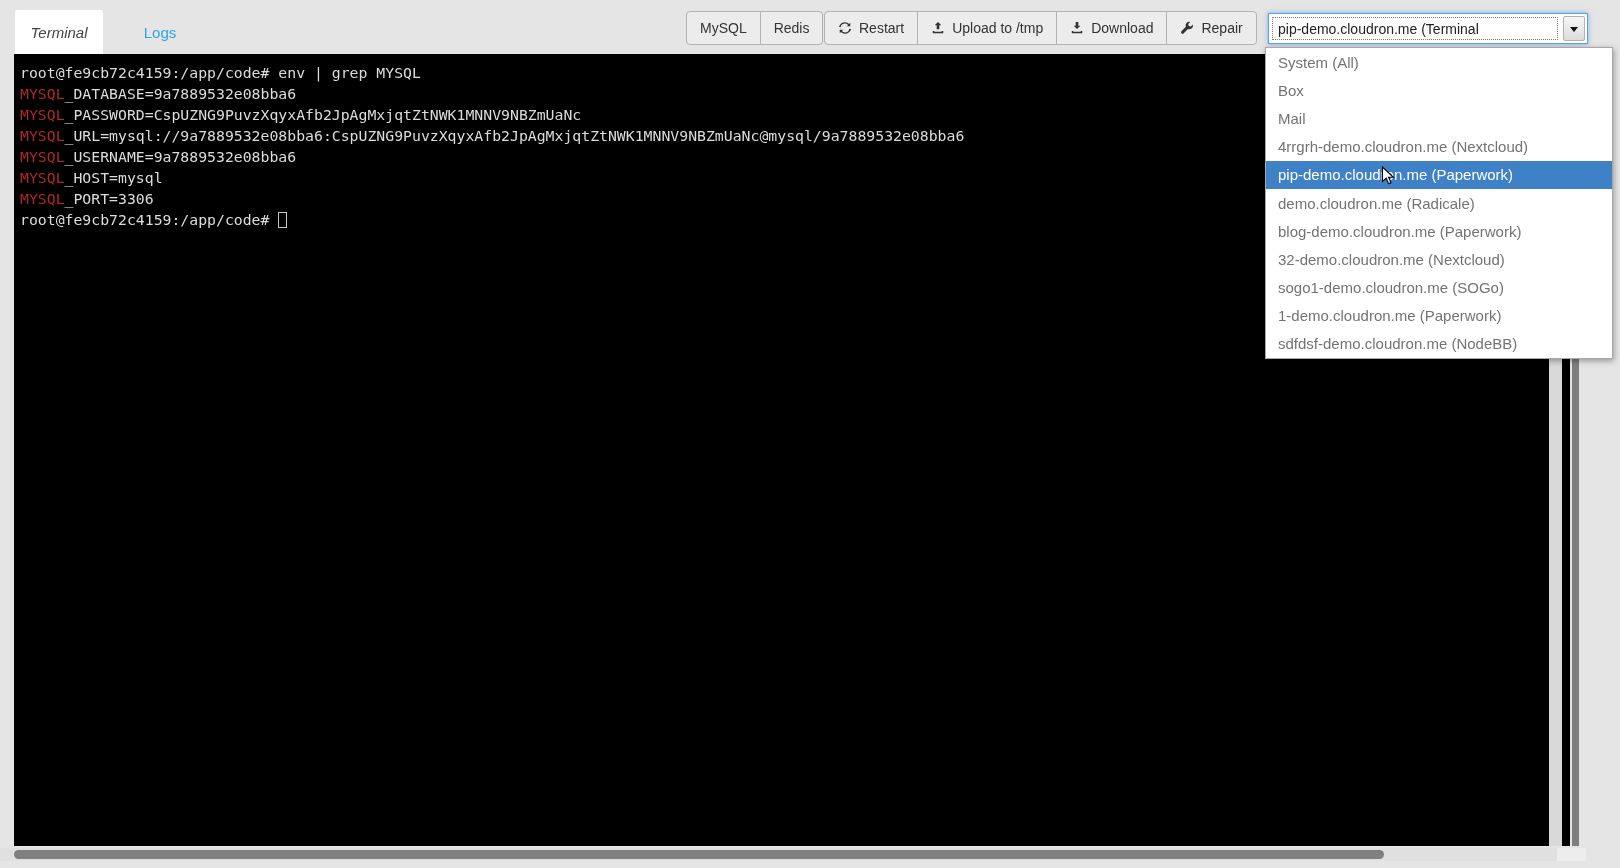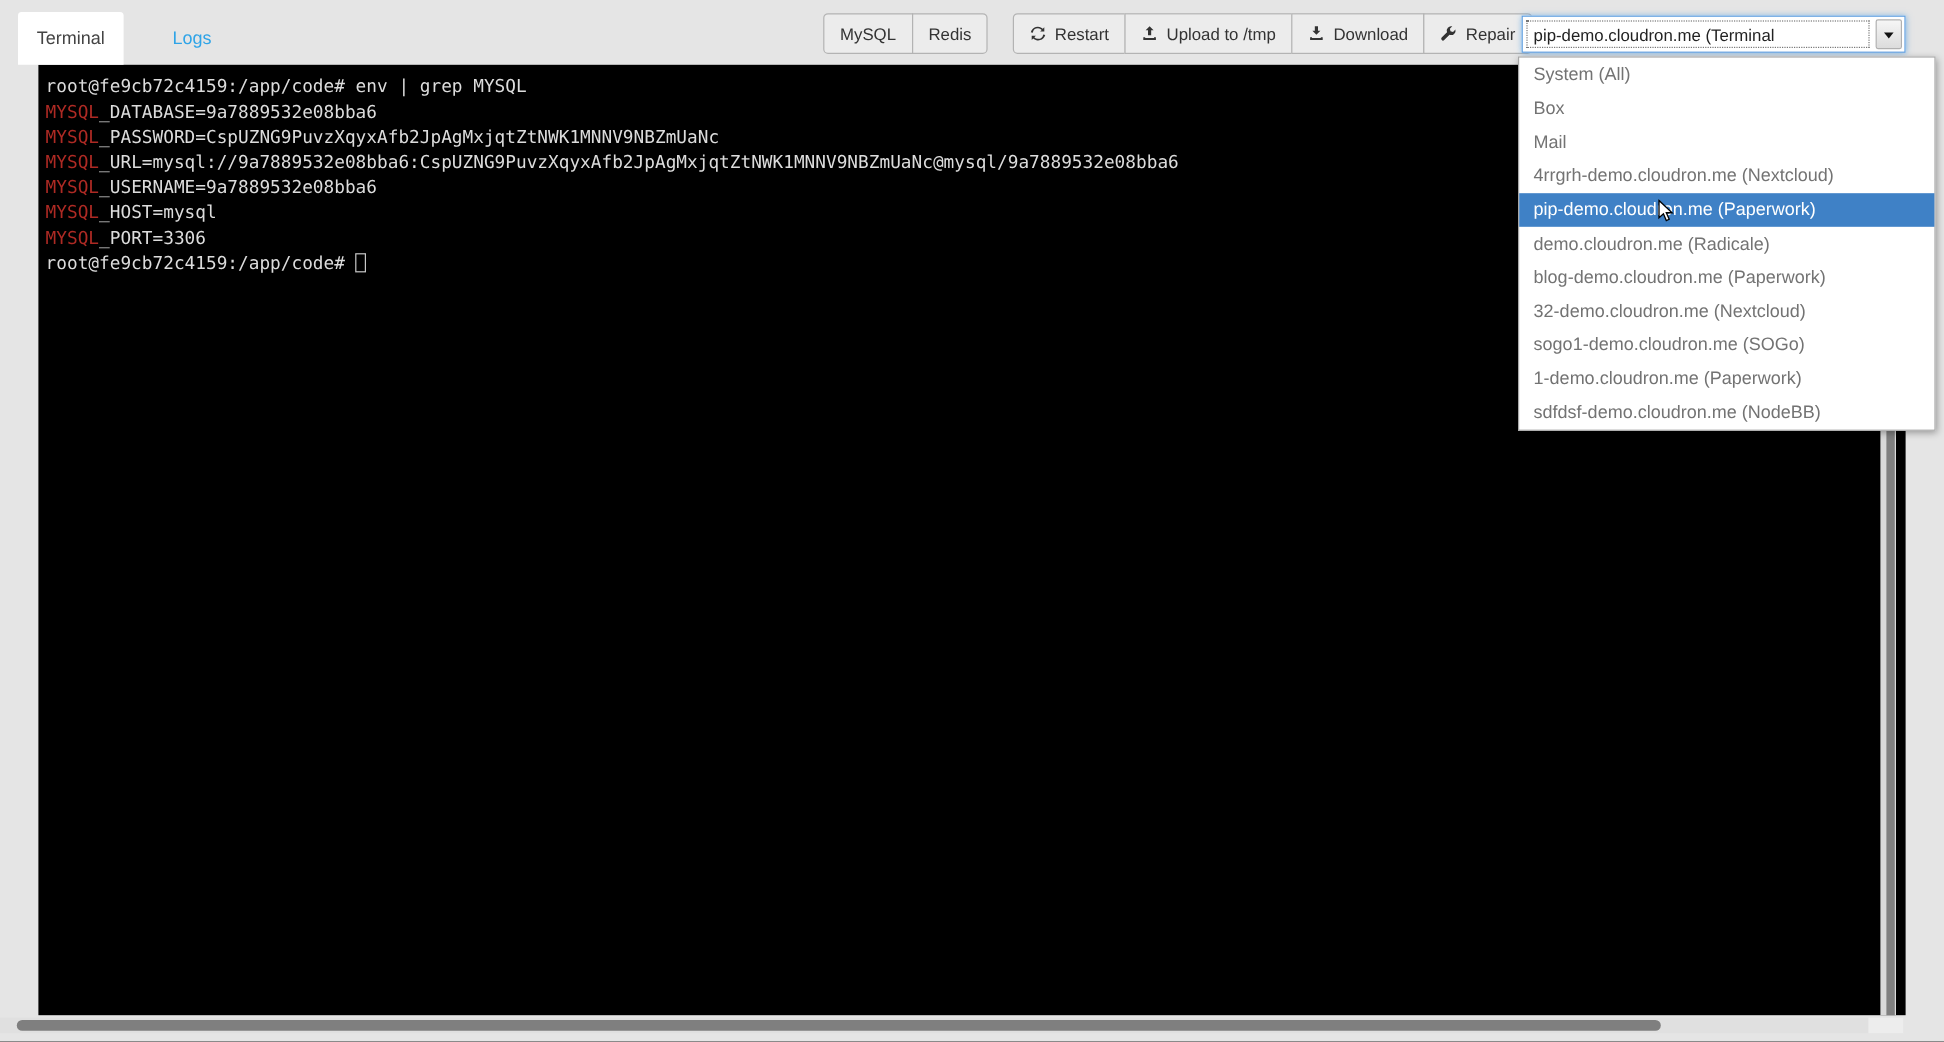--- a/index.html
+++ b/index.html
@@ -4,34 +4,34 @@
 <style>
   * { margin:0; padding:0; box-sizing:border-box; }
   html,body { width:1620px; height:868px; overflow:hidden; }
   body { position:relative; background:#e5e5e5; font-family:"Liberation Sans",sans-serif; }
   .abs { position:absolute; }
 
   
   .tab { height:44px; top:10px; display:flex; align-items:center; justify-content:center;
          font-size:15px; cursor:pointer; }
   .tab-active { left:15px; width:88px; background:#ffffff; color:#444;
-                border-radius:3px 3px 0 0; z-index:2; }
+                border-radius:3px 3px 0 0; z-index:2;font-style:italic; }
   .tab-link { left:103px; width:72px; color:var(--accent,#2fa4e7);padding-left:42px; }
 
   
   .btn-group { top:11px; display:flex; z-index:3; }
   .btn { height:34px; background:#ececec; border:1px solid #b3b3b3; color:#333;
          font-size:14px; font-family:"Liberation Sans",sans-serif; display:flex;
          align-items:center; justify-content:center; padding:0 13px; margin-left:-1px;
          white-space:nowrap; cursor:pointer; }
   .btn:first-child { border-radius:4px 0 0 4px; margin-left:0; }
   .btn:last-child  { border-radius:0 4px 4px 0; }
   .btn svg { width:14px; height:14px; margin-right:7px; fill:#333; }
   .group-db { left:686px; }
-  .group-actions { left:844px;border-radius:11px; }
+  .group-actions { left:824px;border-radius:11px; }
 
   
   .select-box { left:1268px; top:13px; width:320px; height:31px; background:#fff;
                 border:1px solid #5f9fe0; box-shadow:0 0 5px rgba(80,160,230,.75);
                 z-index:4; cursor:pointer; }
   .select-inner { position:absolute; left:3px; top:3px; bottom:3px; right:29px;
                   border:1px dotted #777; display:flex; align-items:center;
                   padding-left:5px; font-size:14px; color:#222; overflow:hidden;
                   white-space:nowrap; }
   .select-caret-btn { position:absolute; right:2px; top:2px; bottom:2px; width:22px;
@@ -47,21 +47,21 @@
                     z-index:5; }
   .dd-item { height:28.2px; display:flex; align-items:center; padding-left:12px;
              font-size:15px; color:#737373; white-space:nowrap; overflow:hidden;
              cursor:pointer; }
   .dd-item.selected { background:var(--hilite,#3f81c6); color:#fff; }
 
   
   .mouse-cursor { left:1381px; top:166px; z-index:6; pointer-events:none; }
 
   
-  .terminal { left:32px; top:54px; width:1556px; height:792px; background:#000;
+  .terminal { left:14px; top:54px; width:1556px; height:792px; background:#000;
               z-index:1; cursor:text; }
   .term-content { position:absolute; left:6px; top:8px;
                   font-family:"DejaVu Sans Mono",monospace; font-size:14.8px;
                   line-height:21px; color:var(--tfg,#dcdcdc); white-space:pre; }
   .t-red { color:var(--tred,#ae2a24); }
   .term-cursor { display:inline-block; width:9px; height:16px; border:1px solid #c8c8c8;
                  vertical-align:-3px; }
   .term-scroll-strip { position:absolute; right:8px; top:0; width:13px; height:100%;
                        background:#d9d9d9; }
 

